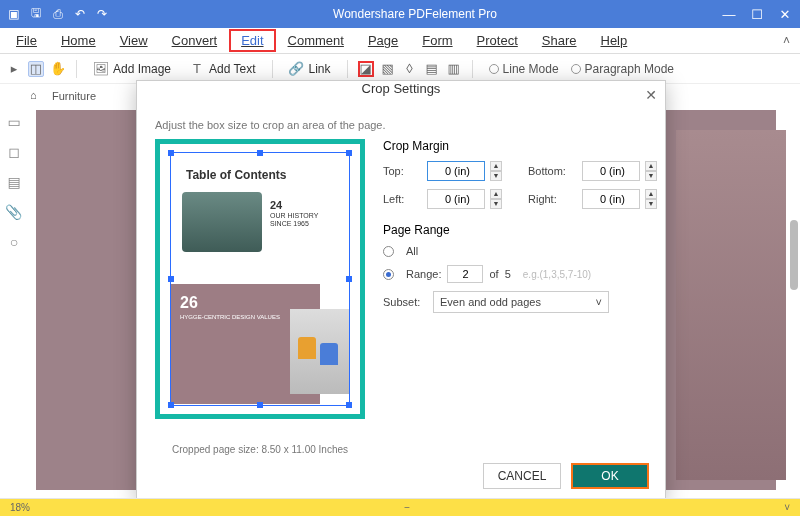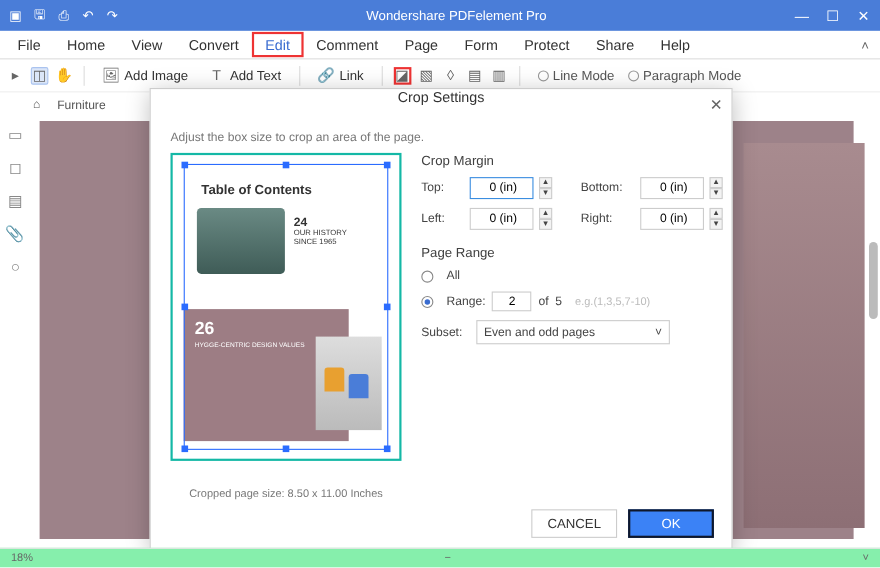--- a/index.html
+++ b/index.html
@@ -5,21 +5,21 @@
 * { box-sizing: border-box; margin: 0; padding: 0; font-family: "Segoe UI", Arial, sans-serif; }
 body { width: 800px; height: 516px; background: #fff; overflow: hidden; position: relative; font-size: 12px; color: #333; }
 
 .titlebar { height: 28px; background: #4a7dd8; display: flex; align-items: center; padding: 0 6px; color: #fff; }
 .titlebar .tb-left { display: flex; gap: 6px; align-items: center; }
 .titlebar .tb-left span { width: 16px; height: 16px; display: inline-flex; align-items: center; justify-content: center; font-size: 12px; }
 .titlebar .title { flex: 1; text-align: center; font-size: 12px; }
 .titlebar .tb-right { display: flex; gap: 10px; }
 .titlebar .tb-right span { width: 18px; height: 18px; display: inline-flex; align-items: center; justify-content: center; font-size: 13px; }
 
-.menubar { height: 26px; display: flex; align-items: center; padding: 12px 4px; border-bottom: 1px solid #ddd; position: relative; }
+.menubar { height: 26px; display: flex; align-items: center; padding: 12px 4px; border-bottom: 1px solid #ddd; position: relative; text-decoration: underline; }
 .menubar .mitem { padding: 4px 12px; font-size: 13px; cursor: pointer; }
 .menubar .mitem.hl { border: 2px solid #e33; padding: 2px 10px; color: #3a6cd0; }
 .chev-up { position: absolute; right: 10px; top: 6px; font-size: 12px; color: #666; }
 
 .toolbar { height: 30px; display: flex; align-items: center; padding: 0 6px; gap: 6px; border-bottom: 1px solid #eee; }
 .tbtn { display: inline-flex; align-items: center; gap: 4px; padding: 3px 6px; font-size: 12px; cursor: pointer; color: #333; }
 .tico { width: 16px; height: 16px; display: inline-flex; align-items: center; justify-content: center; color: #666; font-size: 13px; }
 .hl-icon { border: 2px solid #e33; padding: 1px; }
 .sel-icon { background: #dbe6f8; border: 1px solid #aac3ef; padding: 1px 2px; border-radius: 2px; }
 .sep { width: 1px; height: 18px; background: #ddd; margin: 0 4px; }
@@ -35,21 +35,21 @@
 .docbg { position: absolute; left: 36px; top: 110px; width: 740px; height: 380px; background: linear-gradient(#9d8289,#9d8289); }
 .scroll-right { position: absolute; right: 2px; top: 220px; width: 8px; height: 70px; background: #bbb; border-radius: 4px; }
 
 .dialog { position: absolute; left: 136px; top: 80px; width: 530px; height: 420px; background: #fff; border: 1px solid #ccc; box-shadow: 0 4px 20px rgba(0,0,0,0.25); }
 .dhdr { height: 30px; display: flex; align-items: flex-start; justify-content: center; position: relative; font-size: 13px; }
 .dhdr .xbtn { position: absolute; right: 8px; top: 6px; font-size: 14px; color: #666; cursor: pointer; }
 .dhint { padding: 8px 18px; font-size: 11px; color: #777; }
 .dbody { display: flex; padding: 0 18px; gap: 18px; }
 
 .preview { width: 210px; }
-.pvbox { width: 210px; height: 280px; border: 2px solid #14b8a6; position: relative; background: #fff; }
+.pvbox { width: 210px; height: 280px; border: 5px solid #14b8a6; position: relative; background: #fff; }
 .cropframe { position: absolute; left: 10px; top: 8px; right: 10px; bottom: 8px; border: 1px solid #2b6cff; }
 .handle { position: absolute; width: 6px; height: 6px; background: #2b6cff; }
 .h-tl{left:-3px;top:-3px}.h-tr{right:-3px;top:-3px}.h-bl{left:-3px;bottom:-3px}.h-br{right:-3px;bottom:-3px}
 .h-tm{left:50%;top:-3px;margin-left:-3px}.h-bm{left:50%;bottom:-3px;margin-left:-3px}
 .h-ml{left:-3px;top:50%;margin-top:-3px}.h-mr{right:-3px;top:50%;margin-top:-3px}
 .pvlabel { text-align: center; font-size: 10px; color: #777; padding-top: 6px; margin-top: 19px; }
 
 .pg { position: absolute; }
 .pg-title { left: 26px; top: 24px; font-weight: bold; font-size: 12px; }
 .sofa { left: 22px; top: 48px; width: 80px; height: 60px; background: linear-gradient(#6a8a84,#3f5c57); border-radius: 4px; }
@@ -57,40 +57,40 @@
 .txt24b { left: 110px; top: 68px; font-size: 7px; color: #333; line-height: 1.2; width: 70px; }
 .mauve { left: 10px; top: 140px; width: 150px; height: 120px; background: #9d7d84; color: #fff; padding: 10px; }
 .mauve .n { font-size: 16px; font-weight: bold; }
 .mauve .t { font-size: 6px; line-height: 1.3; margin-top: 2px; }
 .chairs { left: 130px; top: 165px; width: 60px; height: 85px; background: linear-gradient(#ddd,#bbb); }
 .chair { position: absolute; width: 18px; height: 22px; border-radius: 3px 3px 0 0; }
 .chair.o { background: #e8a030; left: 8px; top: 28px; }
 .chair.b { background: #4a7dd8; left: 30px; top: 34px; }
 
 .controls { flex: 1; font-size: 11px; color: #444; }
-.sect { font-size: 12px; margin-bottom: 8px; color: #404040; }
+.sect { font-size: 12px; margin-bottom: 8px; color: #000000; }
 .row { display: flex; align-items: center; margin-bottom: 8px; gap: 6px; }
 .lbl { width: 38px; }
 .inp { width: 58px; height: 20px; border: 1px solid #ccc; text-align: right; padding: 0 14px 0 4px; font-size: 11px; position: relative; background: #fff; }
 .inp.hl2 { border: 1px solid #3a8de0; }
 .spin { display: inline-flex; flex-direction: column; margin-left: -1px; }
 .spin span { width: 12px; height: 10px; border: 1px solid #ccc; font-size: 7px; text-align: center; line-height: 8px; background: #f3f3f3; cursor: pointer; }
 .prange { margin-top: 14px; }
 .rdo { width: 11px; height: 11px; border: 1px solid #888; border-radius: 50%; display: inline-flex; align-items: center; justify-content: center; margin-right: 6px; }
 .rdo.on::after { content: ""; width: 5px; height: 5px; background: #3a6cd0; border-radius: 50%; }
 .rng-in { width: 36px; height: 18px; border: 1px solid #ccc; text-align: center; font-size: 11px; }
 .eg { color: #bbb; font-size: 10px; margin-left: 6px; }
 .seli { width: 176px; height: 22px; border: 1px solid #ccc; padding: 0 6px; display: flex; align-items: center; justify-content: space-between; font-size: 11px; background: #fff; }
 
 .dftr { position: absolute; bottom: 10px; right: 16px; display: flex; gap: 10px; }
 .btn { width: 78px; height: 26px; display: flex; align-items: center; justify-content: center; font-size: 12px; cursor: pointer; }
 .btn.cancel { background: #fff; border: 1px solid #ccc; color: #333; }
-.btn.ok { background: #3b82f6; color: #fff; border: 2px solid #0f172a; }
-
-.statusbar { position: absolute; bottom: 0; left: 0; right: 0; height: 18px; background: #86efac; border-top: 1px solid #e5e5e5; display: flex; align-items: center; justify-content: space-between; padding: 0 10px; font-size: 10px; color: #666; gap: 24px; }
+.btn.ok { background: #0f766e; color: #fff; border: 2px solid #f97316; }
+
+.statusbar { position: absolute; bottom: 0; left: 0; right: 0; height: 18px; background: #fde047; border-top: 1px solid #e5e5e5; display: flex; align-items: center; justify-content: space-between; padding: 0 10px; font-size: 10px; color: #666; gap: 24px; }
 
 .sidepeek { position: absolute; right: 14px; top: 130px; width: 110px; height: 350px; background: linear-gradient(#a88b8f,#8d6f75); }
 </style>
 </head>
 <body>
 
 <div class="titlebar">
   <div class="tb-left">
     <span>▣</span>
     <span>🖫</span>

